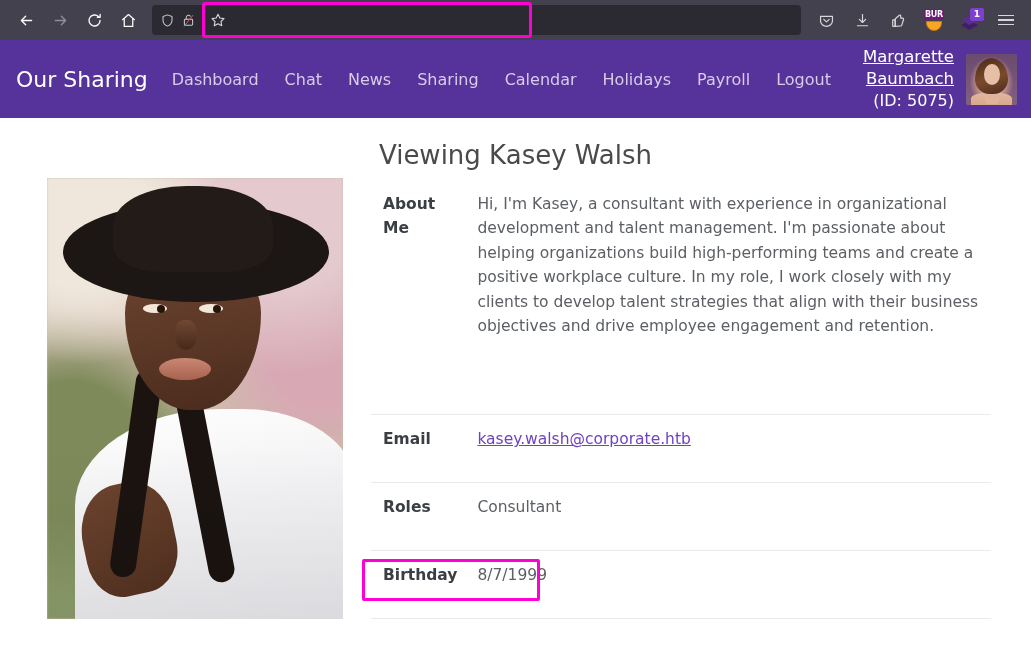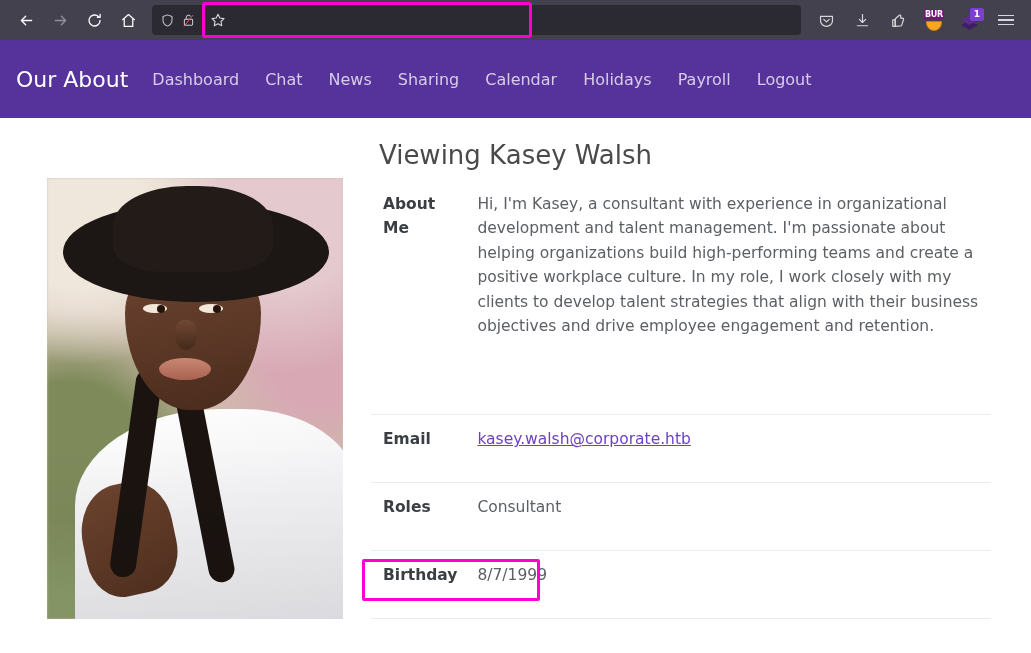--- a/index.html
+++ b/index.html
@@ -405,30 +405,43 @@
           <span></span>
           <span></span>
       </span>
     </div>
   </div>
 
   <div class="hl-url"></div>
 </div>
 
 <div class="app-header">
-  <div class="brand">Our About</div>
+  <div class="brand">Our Sharing</div>
   <div class="navlinks">
     <a class="navlink" href="#">Dashboard</a>
     <a class="navlink" href="#">Chat</a>
     <a class="navlink" href="#">News</a>
     <a class="navlink" href="#">Sharing</a>
     <a class="navlink" href="#">Calendar</a>
     <a class="navlink" href="#">Holidays</a>
     <a class="navlink" href="#">Payroll</a>
     <a class="navlink" href="#">Logout</a>
+  </div>
+  <div class="user-block">
+    <div class="user-text">
+      <a class="user-name" href="#">Margarette Baumbach</a>
+      <span class="user-id">(ID: 5075)</span>
+    </div>
+    <div class="avatar">
+      <div class="av-bg"></div>
+      <div class="av-shoulder"></div>
+      <div class="av-neck"></div>
+      <div class="av-hair"></div>
+      <div class="av-face"></div>
+    </div>
   </div>
 </div>
 
 <div class="page">
   <div class="page-title">Viewing Kasey Walsh</div>
 
   <div class="content">
     <div class="photo">
       <div class="ph-bg"></div>
       <div class="ph-body"></div>

